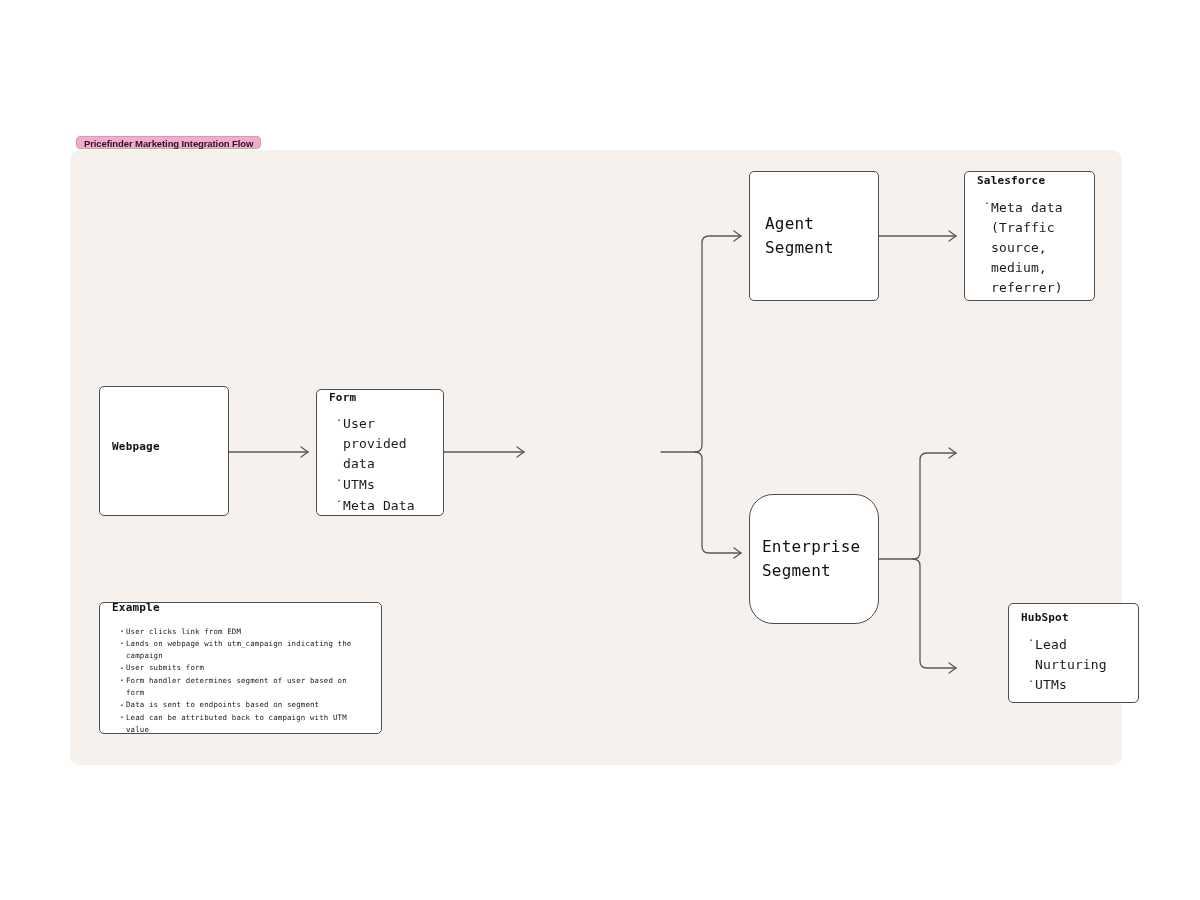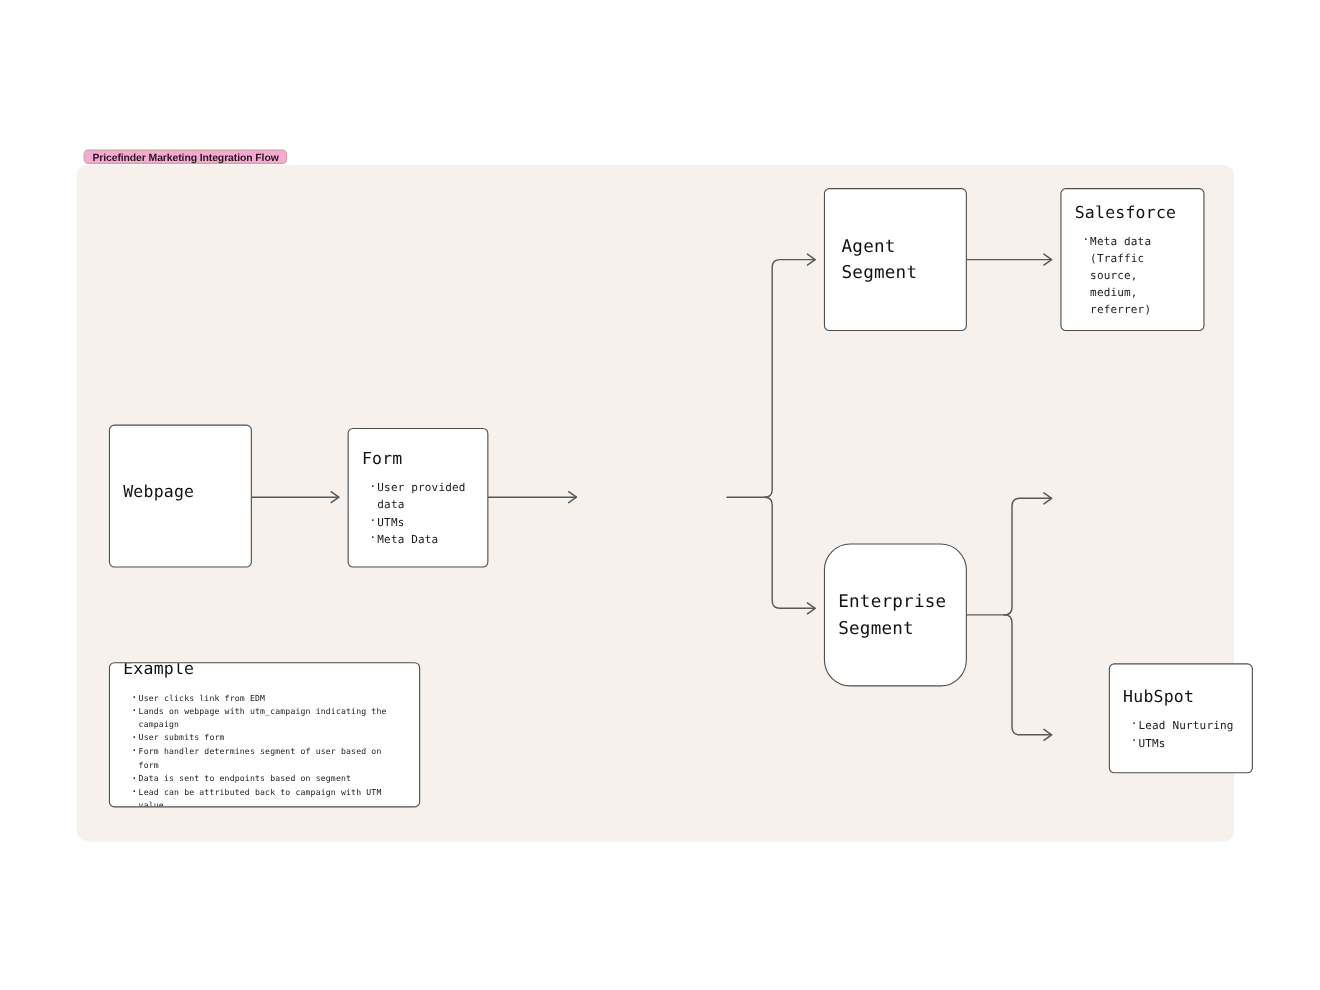--- a/index.html
+++ b/index.html
@@ -74,42 +74,42 @@
   .node-inner {
     position: absolute;
     left: 0; right: 0;
     top: 50%;
     transform: translateY(-50%);
     padding: 0 12px;
     box-sizing: border-box;
   }
   .node-title {
     font-family: "DejaVu Sans Mono", monospace;
-    font-size: 15px;
-    font-weight: normal;
+    font-size: 11px;
+    font-weight: bold;
     color: #111111;
     letter-spacing: 0.2px;
     margin-bottom: 8px;
     white-space: pre-line;
     line-height: 1.5;
   }
   .node-title.no-bullets {
     margin-bottom: 0;
     font-weight: normal;
     font-size: 16px;
   }
   .bullets {
     list-style: none;
     margin: 0;
     padding: 0 0 0 7px;
   }
   .bullets li {
     position: relative;
     font-family: "DejaVu Sans Mono", monospace;
-    font-size: 10px;
+    font-size: 13px;
     line-height: 1.55;
     color: #1a1a1a;
     padding-left: 7px;
     letter-spacing: 0.15px;
     margin-bottom: 0.5px;
   }
   .bullets li::before {
     content: "\00B7";
     position: absolute;
     left: 0;

